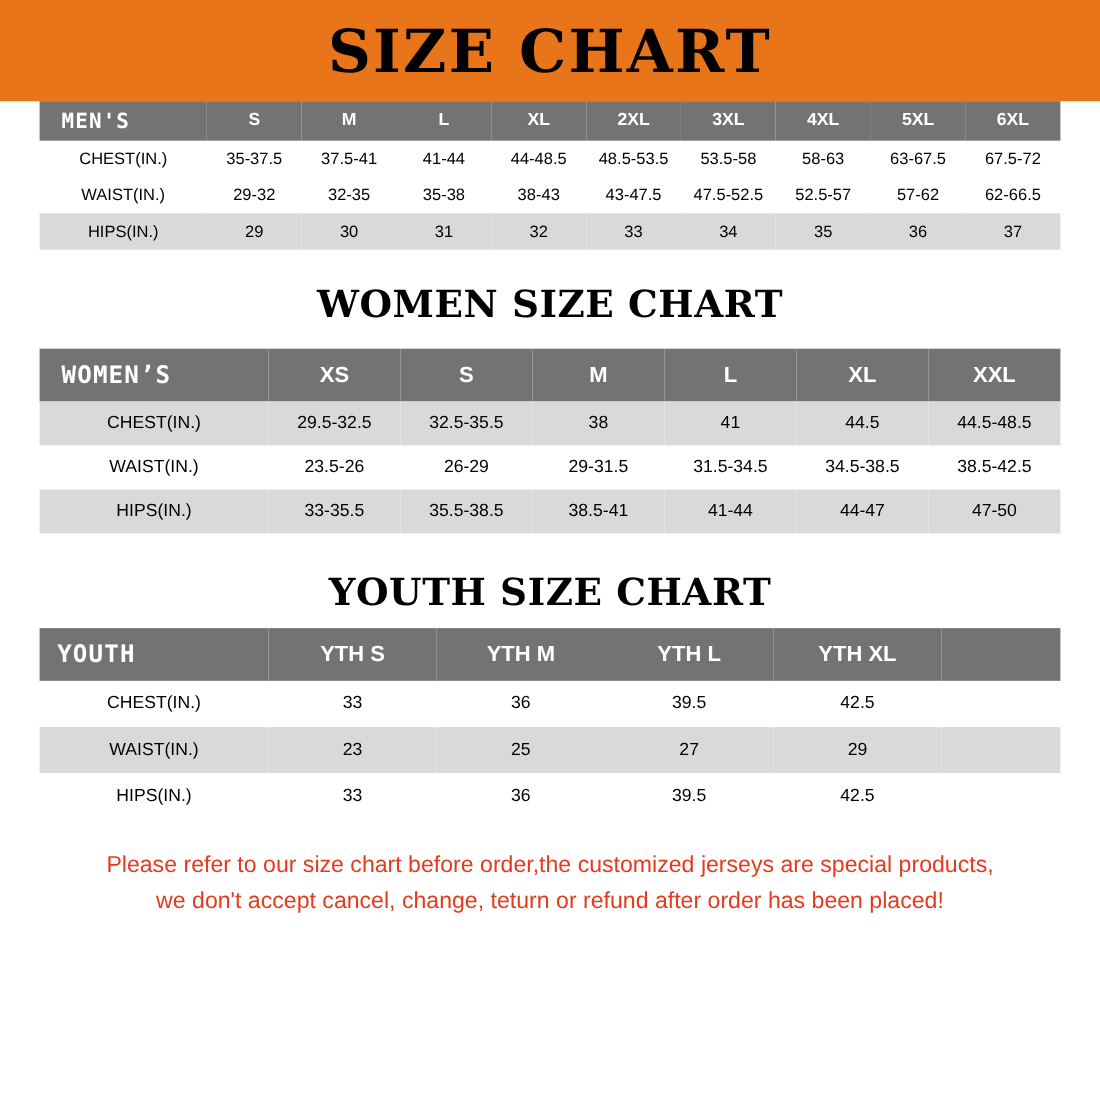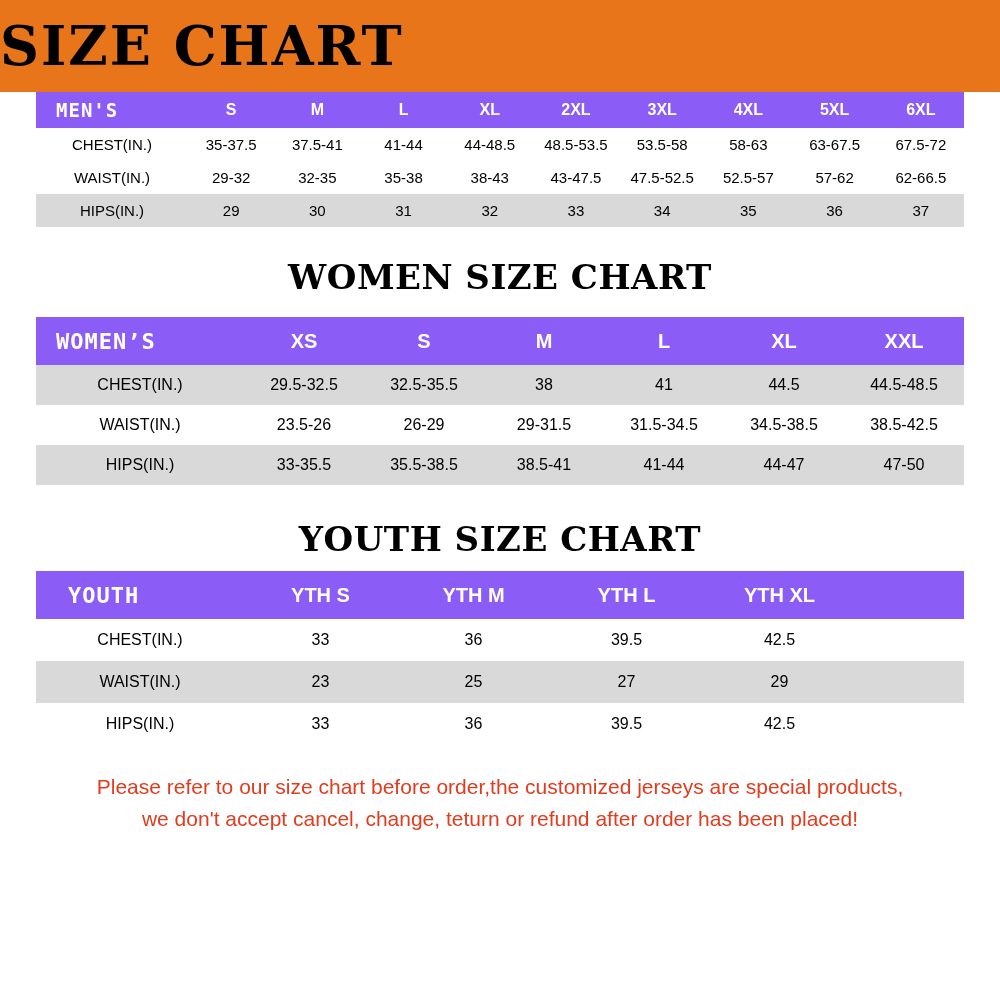--- a/index.html
+++ b/index.html
@@ -21,20 +21,21 @@
     box-sizing: border-box;
     display: flex;
     flex-direction: column;
   }
   
   .banner {
     background: #E8751A;
     height: 92px;
     display: flex;
     align-items: center;
+    justify-content: center;
     flex: none;
   }
   .banner-title {
     font-family: "DejaVu Serif", serif;
     font-weight: bold;
     font-size: 54px;
     letter-spacing: 2px;
     color: #000000;
     line-height: 1;
   }
@@ -54,21 +55,21 @@
   
   table {
     border-collapse: collapse;
     table-layout: fixed;
   }
   .tbl {
     margin: 0 36px;
     width: 928px;
   }
   .tbl thead th {
-    background: #8b5cf6;
+    background: #737373;
     color: #ffffff;
     font-weight: bold;
     text-align: center;
     padding: 0;
   }
   .tbl .rowlabel {
     text-align: center;
     font-weight: normal;
   }
   .tbl tbody td {
@@ -98,21 +99,21 @@
     font-size: 22px;
     letter-spacing: 1px;
   }
   #women-table tbody td { height: 38px; font-size: 16px; }
 
   
   #youth-table { font-size: 16px; }
   #youth-table thead th { height: 48px; font-size: 20px; text-align: center; }
   #youth-table thead th.corner {
     text-align: left;
-    padding-left: 32px;
+    padding-left: 16px;
     font-size: 22px;
     letter-spacing: 1px;
     font-family: "DejaVu Sans Mono", monospace;
   }
   #youth-table tbody td { height: 40px; font-size: 16px; }
 
   .mono-head {
     font-family: "DejaVu Sans Mono", monospace;
   }
 

